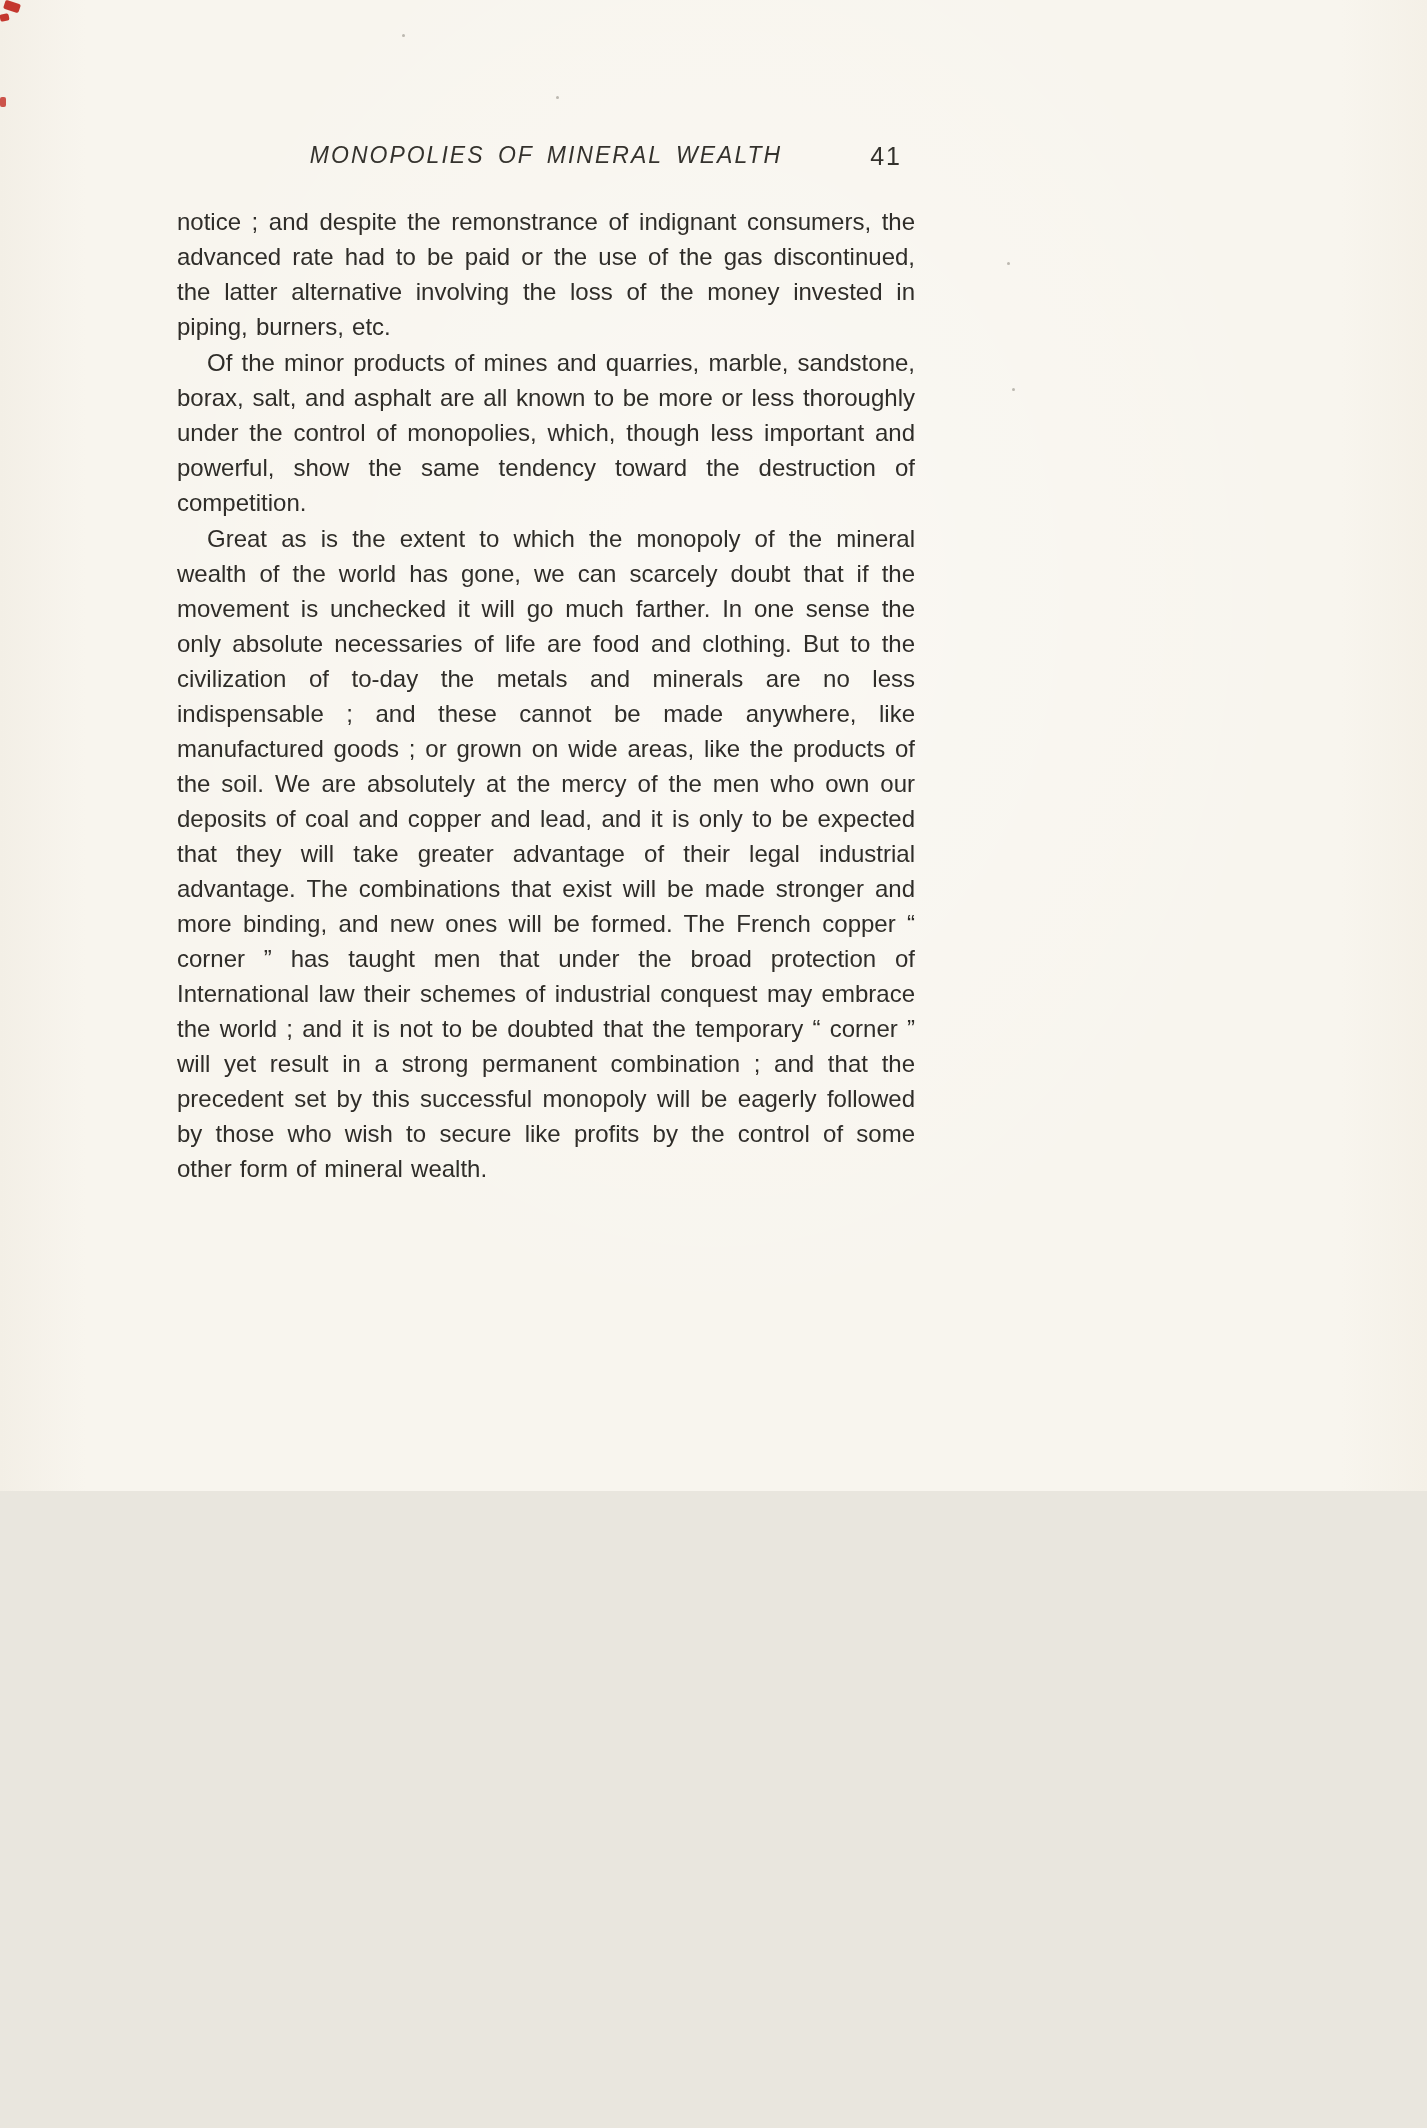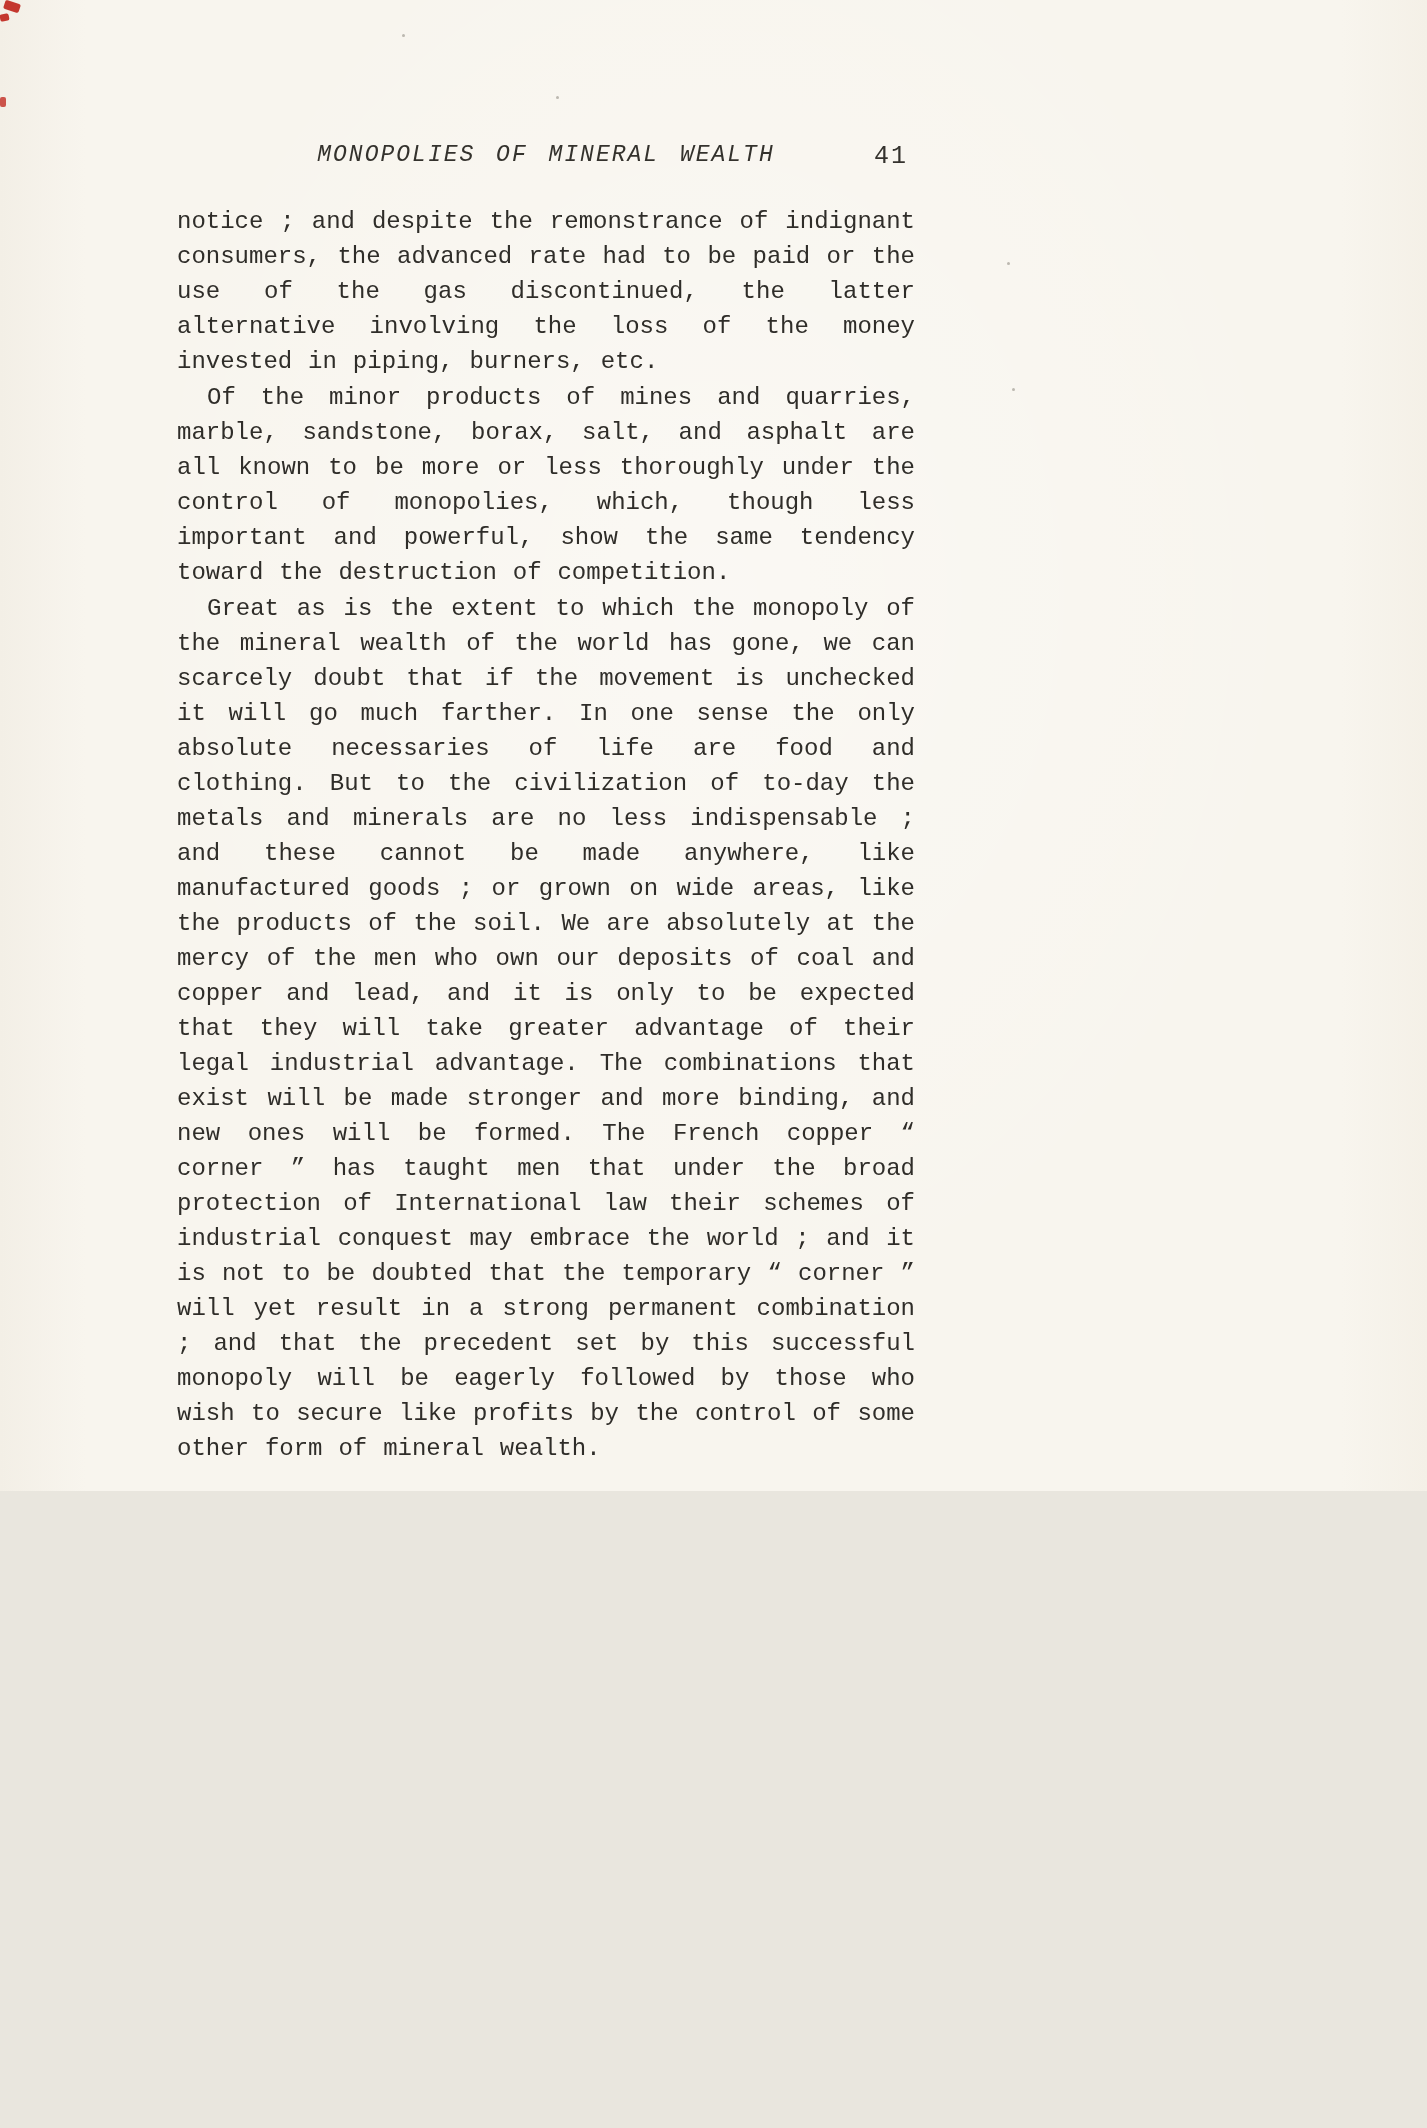--- a/index.html
+++ b/index.html
@@ -11,21 +11,21 @@
   .scan-page {
     position: relative;
     width: 1427px;
     height: 1491px;
     margin: 0 auto;
     background:
       radial-gradient(ellipse at 50% 40%, rgba(255,255,255,0.35) 0%, rgba(255,255,255,0) 60%),
       linear-gradient(90deg, #f3efe6 0%, #f8f5ee 6%, #f8f5ee 94%, #f4f0e7 100%),
       #f8f5ee;
     overflow: hidden;
-    font-family: Liberation Mono, monospace;
+    font-family: Liberation Sans, sans-serif;
     color: #2f2d29;
   }
 
   
   .scan-mark {
     position: absolute;
     background: #c4372e;
     border-radius: 2px;
   }
   .scan-mark.m1 { left: 4px;  top: 2px;  width: 16px; height: 9px; transform: rotate(18deg); }
@@ -63,21 +63,21 @@
     font-style: italic;
     font-size: 23px;
     letter-spacing: 2px;
     word-spacing: 5px;
     color: #34322d;
     white-space: nowrap;
   }
 
   .page-number {
     position: absolute;
-    right: 8px;
+    right: 14px;
     top: 0;
     font-size: 25px;
     letter-spacing: 2px;
     font-style: normal;
     color: #34322d;
   }
 
   .body-text p {
     margin: 1px;
     font-size: 24px;

